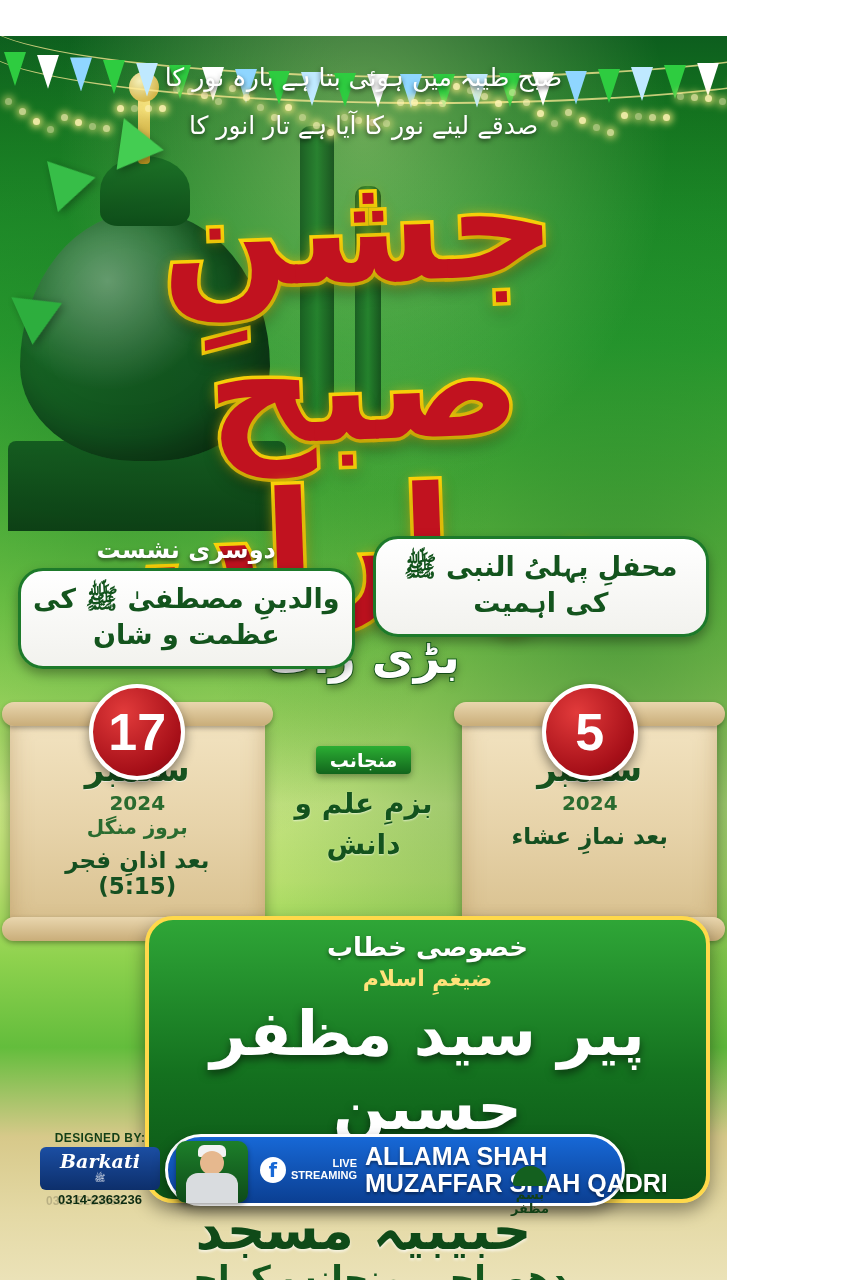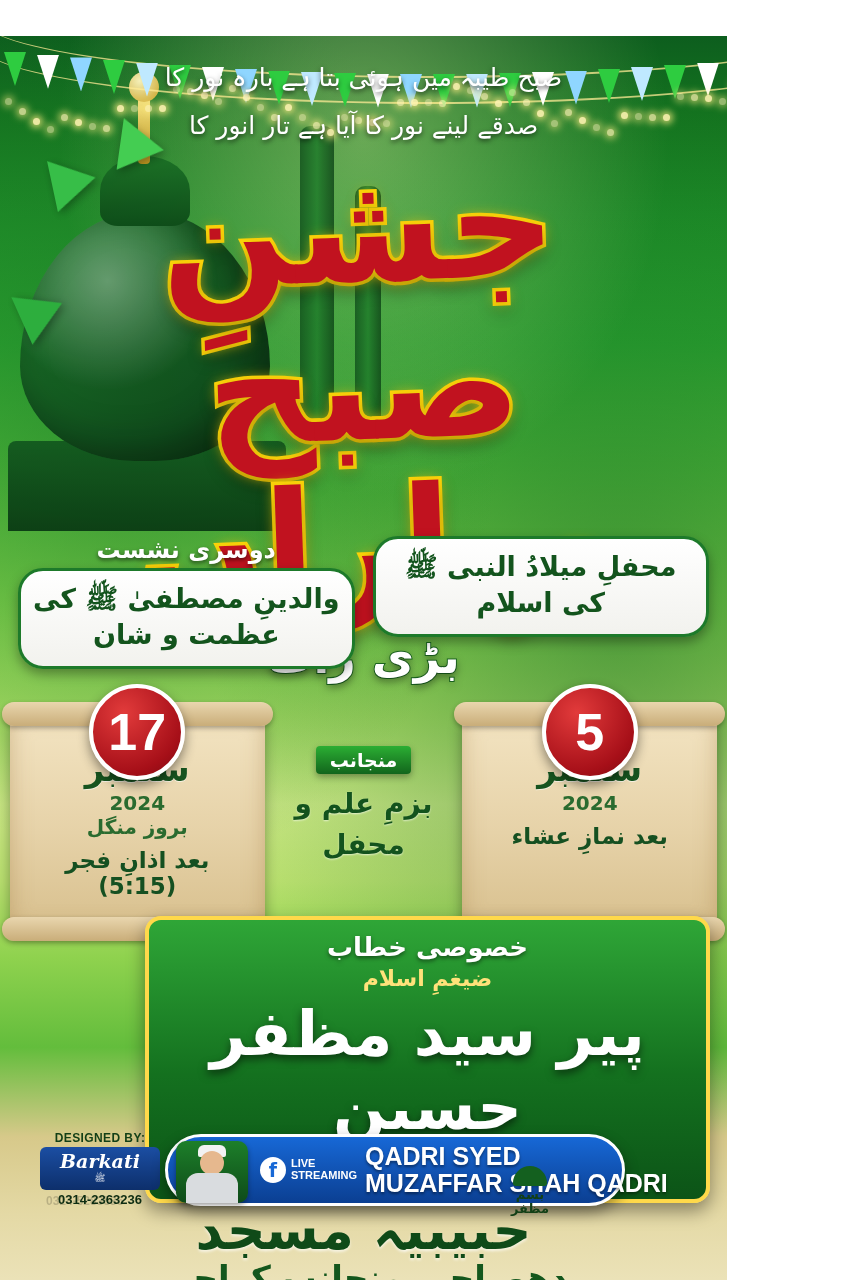--- a/index.html
+++ b/index.html
@@ -330,21 +330,21 @@
     direction: rtl;
   }
 
   
   .speaker-panel {
     position: absolute;
     top: 880px; left: 145px;
     width: 565px;
     background: linear-gradient(180deg, #2fa637 0%, #14711f 55%, #0c5417 100%);
     border: 4px solid #ffd94a;
-    border-radius: 16px;
+    border-radius: 28px;
     box-shadow: 0 8px 18px rgba(0,0,0,0.4);
     padding: 12px 16px 18px;
     text-align: center;
     direction: rtl;
     z-index: 7;
   }
   .khitab {
     font-family: "DejaVu Sans", sans-serif;
     font-size: 26px;
     font-weight: bold;
@@ -464,21 +464,21 @@
     font-family: "DejaVu Sans", sans-serif;
     font-weight: bold;
     font-size: 19px;
     display: flex; align-items: center; justify-content: center;
   }
   .live-word {
     color: #ffffff;
     font-size: 11px;
     font-weight: bold;
     line-height: 1.05;
-    text-align: left;
+    text-align: right;
   }
   .live-name {
     color: #ffffff;
     font-weight: bold;
     font-size: 25px;
     line-height: 1.08;
     margin-left: 8px;
     text-shadow: 0 2px 3px rgba(0,0,0,.45);
     white-space: nowrap;
   }
@@ -651,41 +651,41 @@
     <div>صدقے لینے نور کا آیا ہے تار انور کا</div>
   </div>
 
   <div class="title-block">
     <div class="title-main">جشنِ صبح بہاراں</div>
     <div class="title-sub">بڑی رات</div>
   </div>
 
   <div class="sessions">
     <div class="session">
-      <div class="session-box">محفلِ میلادُ النبی ﷺ کی اسلام</div>
+      <div class="session-box">محفلِ پہلیُ النبی ﷺ کی اہمیت</div>
     </div>
     <div class="session">
       <div class="session-kicker">دوسری نشست</div>
       <div class="session-box">والدینِ مصطفیٰ ﷺ کی عظمت و شان</div>
     </div>
   </div>
 
   <div class="dates">
     <div class="scroll-card">
       <div class="day-badge">5</div>
       <div class="scroll-inner">
         <div class="scroll-date">ستمبر</div>
         <div class="scroll-year">2024</div>
         <div class="scroll-time">بعد نمازِ عشاء</div>
       </div>
     </div>
 
     <div class="center-panel">
       <div class="center-tag">منجانب</div>
-      <div class="center-text">بزمِ علم و محفل</div>
+      <div class="center-text">بزمِ علم و دانش</div>
     </div>
 
     <div class="scroll-card">
       <div class="day-badge">17</div>
       <div class="scroll-inner">
         <div class="scroll-date">ستمبر</div>
         <div class="scroll-year">2024</div>
         <div class="scroll-year">بروز منگل</div>
         <div class="scroll-time">بعد اذانِ فجر (5:15)</div>
       </div>
@@ -716,21 +716,21 @@
       <div class="body"></div>
     </div>
     <div class="fb-badge">
       <div class="fb-circle">f</div>
       <div class="live-word">
         <div>LIVE</div>
         <div>STREAMING</div>
       </div>
     </div>
     <div>
-      <div class="live-name">QADRI SYED</div>
+      <div class="live-name">ALLAMA SHAH</div>
       <div class="live-name">MUZAFFAR SHAH QADRI</div>
     </div>
   </div>
 
   <div class="venue">
     <div class="venue-crest">
       <div class="dome"></div>
       <span>بسم مظفر</span>
     </div>
     <div class="venue-main">حبیبیہ مسجد</div>

